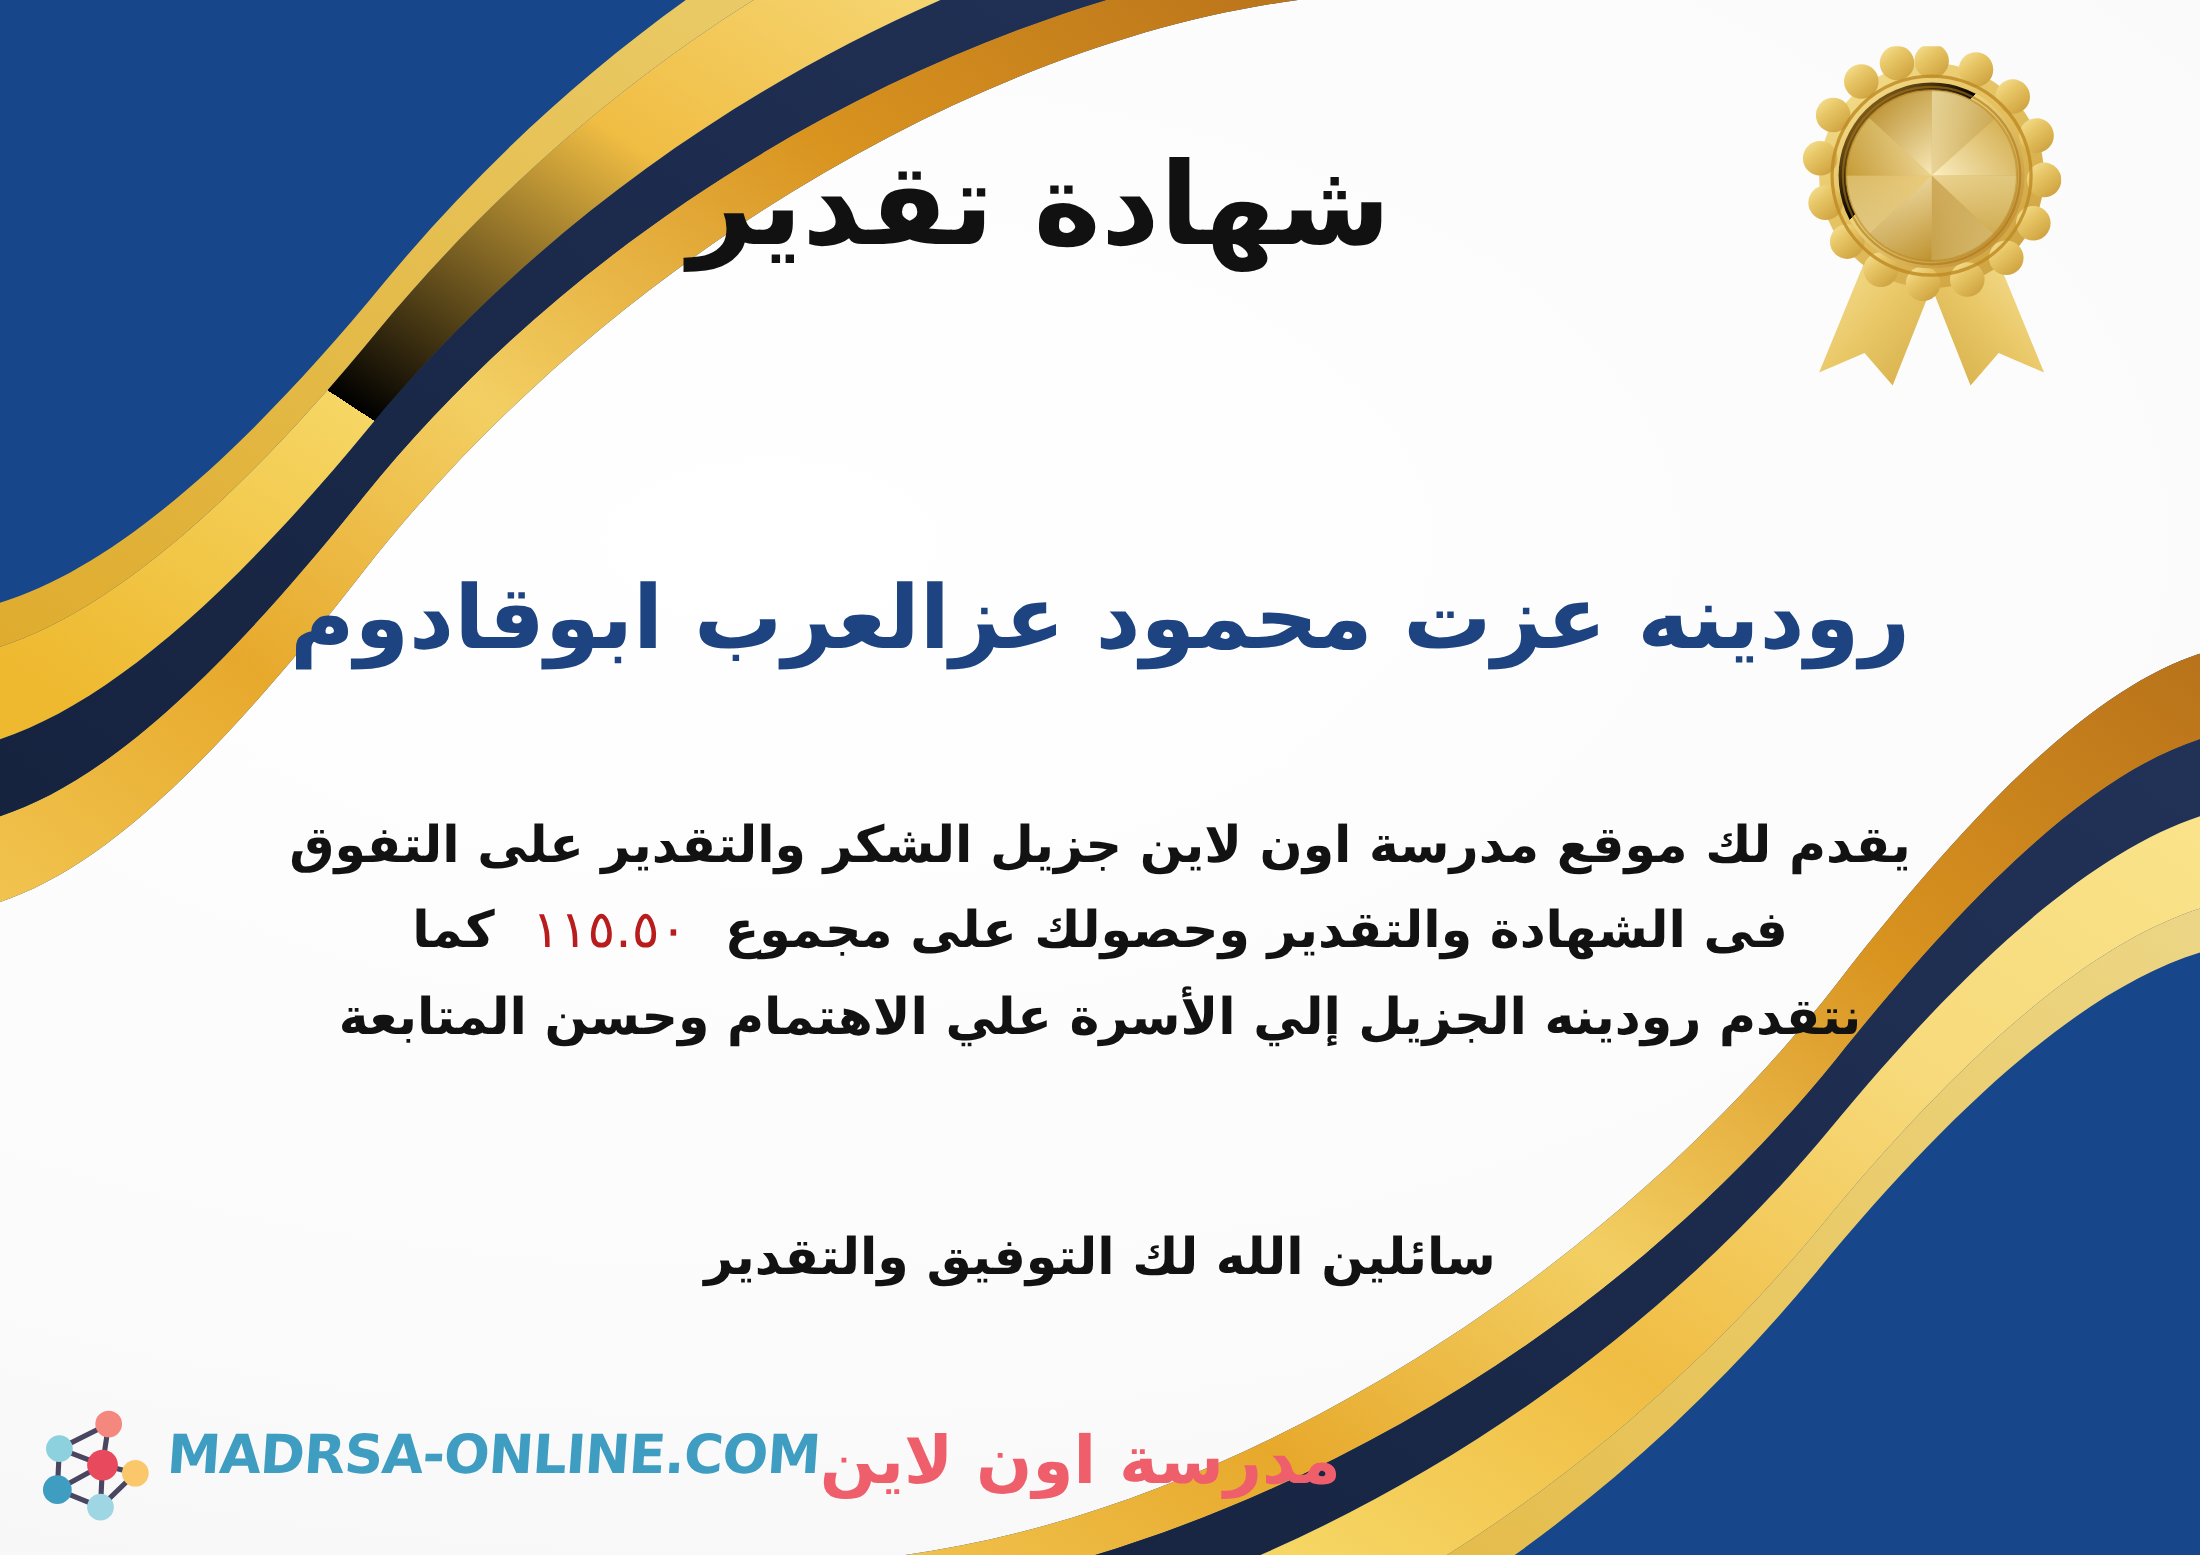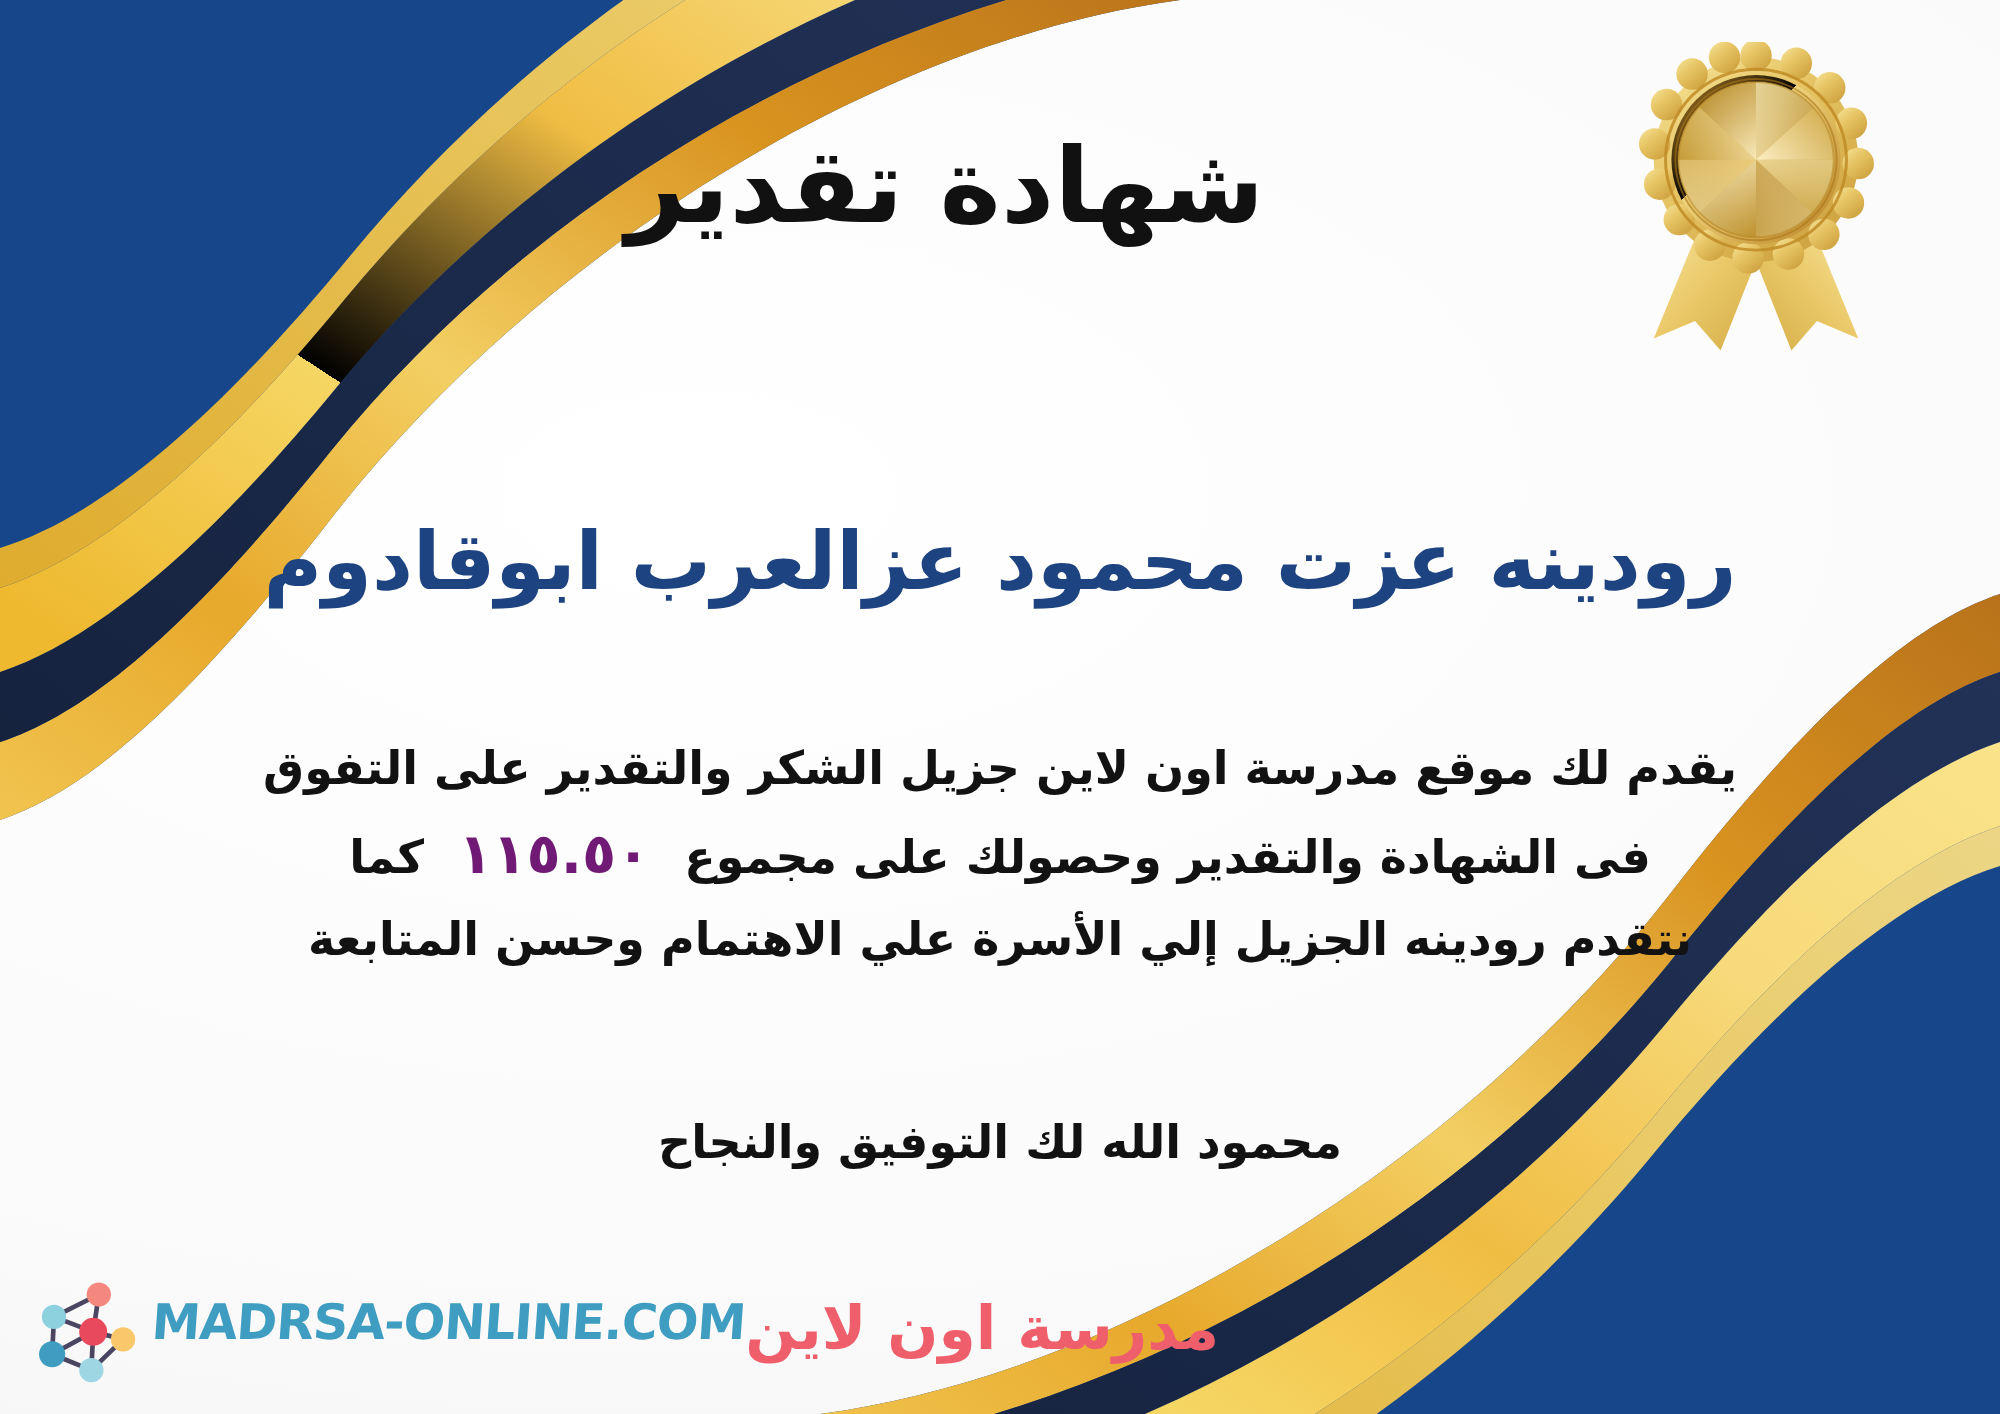--- a/index.html
+++ b/index.html
@@ -88,23 +88,23 @@
     top:730px;left:0;right:0;
     padding:0 78px;
     text-align:center;
     color:#121212;
     font-size:46px;
     line-height:1.68;
     font-weight:600;
   }
   .body-line{display:block;white-space:nowrap;}
   .score{
-    color:#701a75;
-    font-weight:700;
-    font-size:56px;
+    color:#b91c1c;
+    font-weight:400;
+    font-size:47px;
     padding:0 34px;
     letter-spacing:1px;
   }
 
   .closing{
     position:absolute;
     top:1108px;left:0;right:0;
     text-align:center;
     color:#121212;
     font-size:46px;
@@ -344,21 +344,21 @@
     <div class="student-name">رودينه عزت محمود عزالعرب ابوقادوم</div>
 
     <div class="body-text">
       <span class="body-line">يقدم لك موقع مدرسة اون لاين جزيل الشكر  والتقدير على التفوق</span>
       <span class="body-line">
         <span>فى الشهادة والتقدير وحصولك على مجموع</span><span class="score">١١٥.٥٠</span><span>كما</span>
       </span>
       <span class="body-line">نتقدم  رودينه الجزيل إلي الأسرة علي الاهتمام وحسن المتابعة</span>
     </div>
 
-    <div class="closing">محمود الله لك التوفيق  والنجاح</div>
+    <div class="closing">سائلين الله لك التوفيق  والتقدير</div>
   </div>
 
   <div class="logo">
     <div class="logo-mark">
       <svg viewBox="0 0 120 120" xmlns="http://www.w3.org/2000/svg" aria-hidden="true">
         <g stroke="#4a4560" stroke-width="5" stroke-linecap="round" fill="none">
           <line x1="78" y1="22" x2="30" y2="46"></line>
           <line x1="78" y1="22" x2="72" y2="62"></line>
           <line x1="30" y1="46" x2="72" y2="62"></line>
           <line x1="30" y1="46" x2="28" y2="86"></line>

